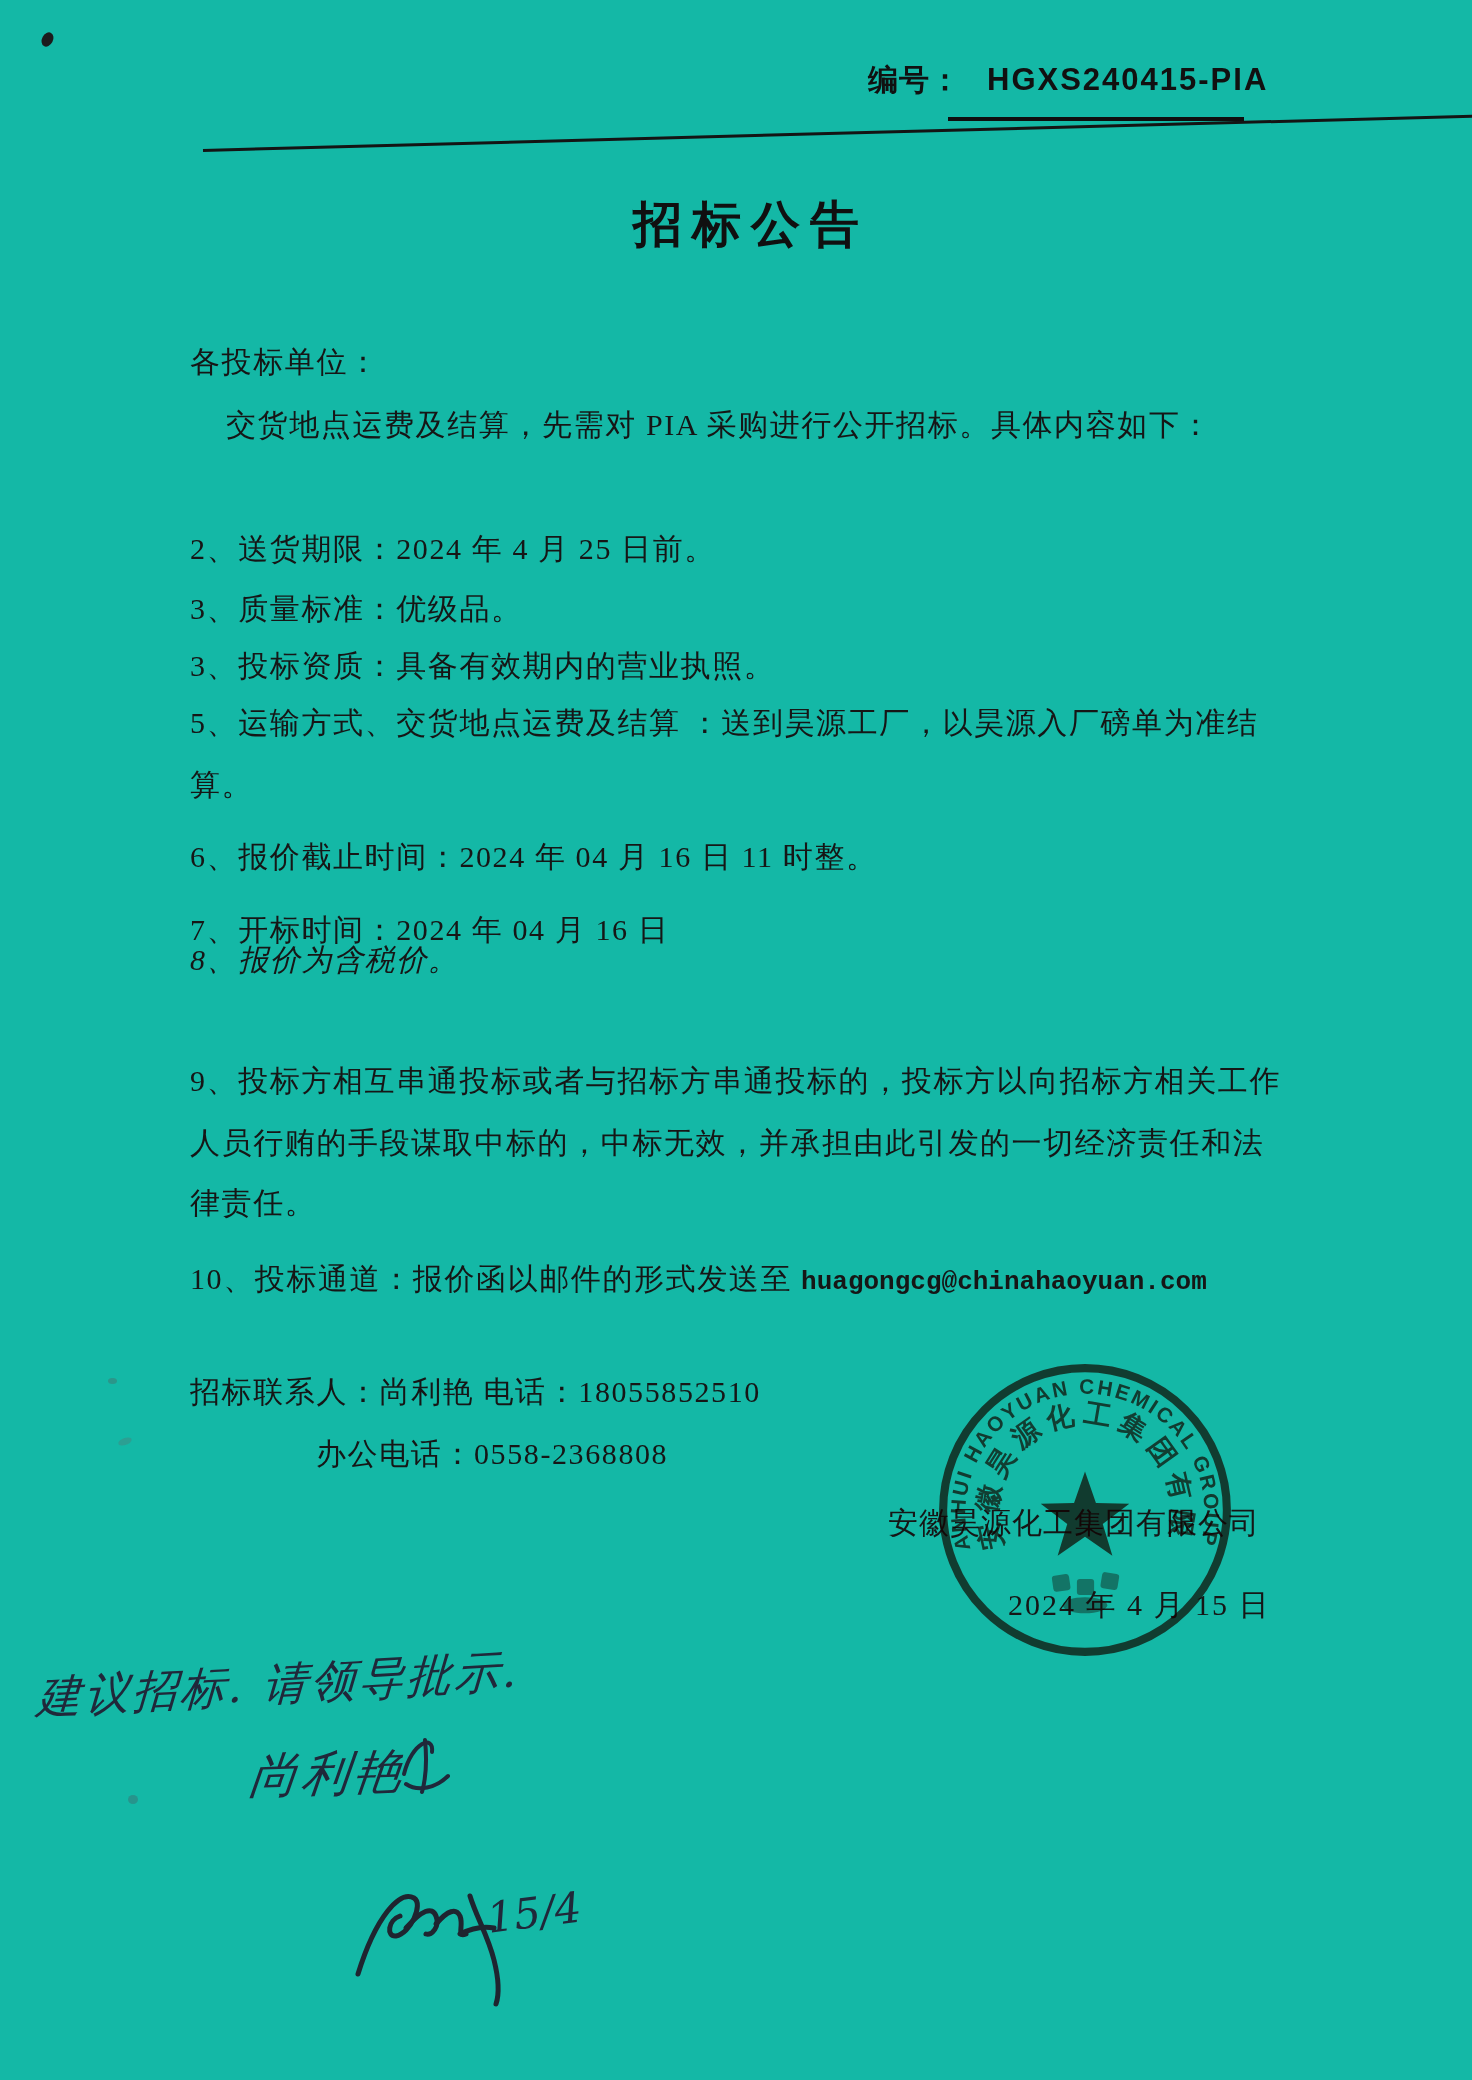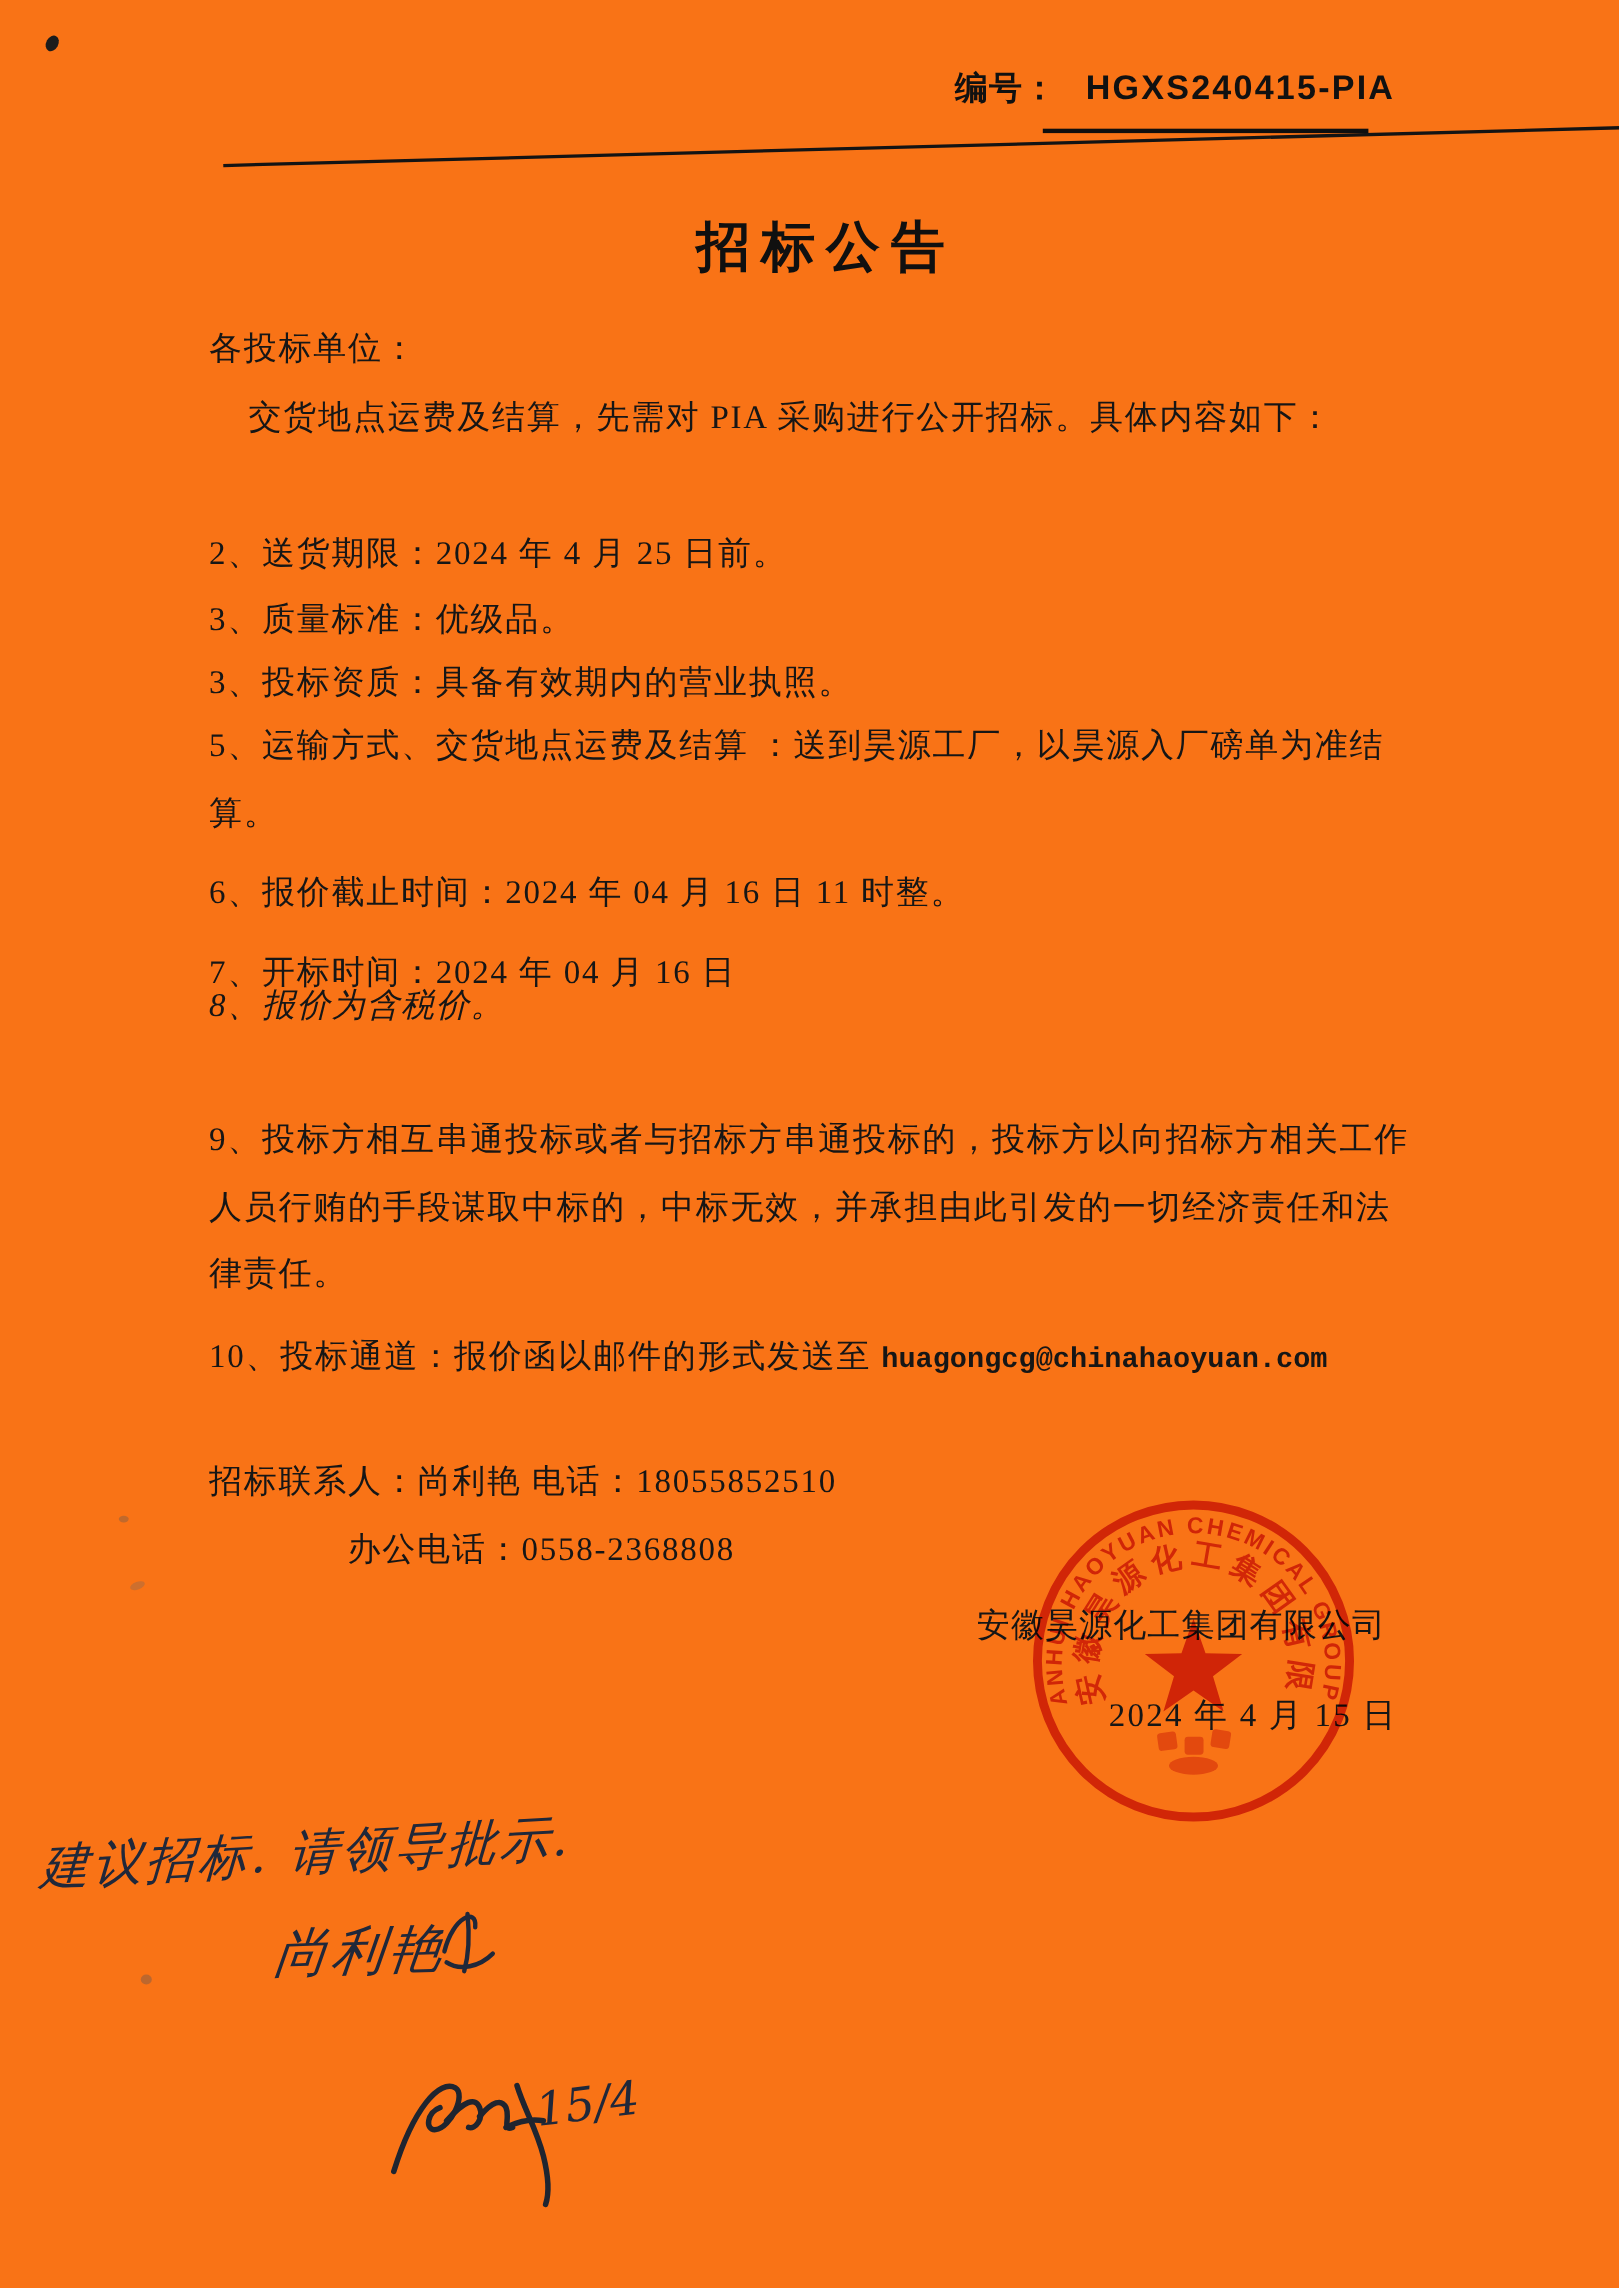--- a/index.html
+++ b/index.html
@@ -1,32 +1,32 @@
 <!DOCTYPE html>
 <html><head>
 <meta charset="utf-8">
 <style>
   html,body{margin:0;padding:0;background:#8a8a8a;}
   .page{
-    position:relative;width:1472px;height:2080px;background:#f97316;
+    position:relative;width:1472px;height:2080px;background:#14b8a6;
     font-family:"Liberation Serif","DejaVu Serif",serif;color:#1a1a1a;
     overflow:hidden;margin:0 auto;
   }
   
   .doc-no{position:absolute;left:868px;top:60px;font-family:"Liberation Sans","DejaVu Sans",sans-serif;
     font-weight:bold;font-size:30px;white-space:nowrap;letter-spacing:1px;color:#111;}
   .doc-no .val{margin-left:26px;letter-spacing:2px;font-size:31px;}
   .doc-underline{position:absolute;left:948px;top:117px;width:296px;height:4px;background:#0f0f0f;}
   .scan-line{position:absolute;left:203px;top:149px;width:1272px;height:3px;background:#141414;
     transform:rotate(-1.55deg);transform-origin:left center;}
   
   .title{position:absolute;left:0;right:0;top:192px;text-align:center;font-size:49px;font-weight:bold;
     letter-spacing:10px;color:#101010;margin-left:30px;}
   
-  .bline{position:absolute;left:190px;font-size:30px;letter-spacing:1.6px;white-space:nowrap;color:#161616;}
+  .bline{position:absolute;left:190px;font-size:30px;letter-spacing:1.6px;white-space:nowrap;color:#161616;margin-top:46px;}
   .salutation{top:296px;}
   .intro{left:226px;top:359px;}
   .l0{top:421px;}
   .l1{top:483px;}
   .l2{top:543px;}
   .l3{top:600px;}
   .l4{top:657px;}
   .l5{top:719px;}
   .l6{top:791px;}
   .l7{top:864px;}

